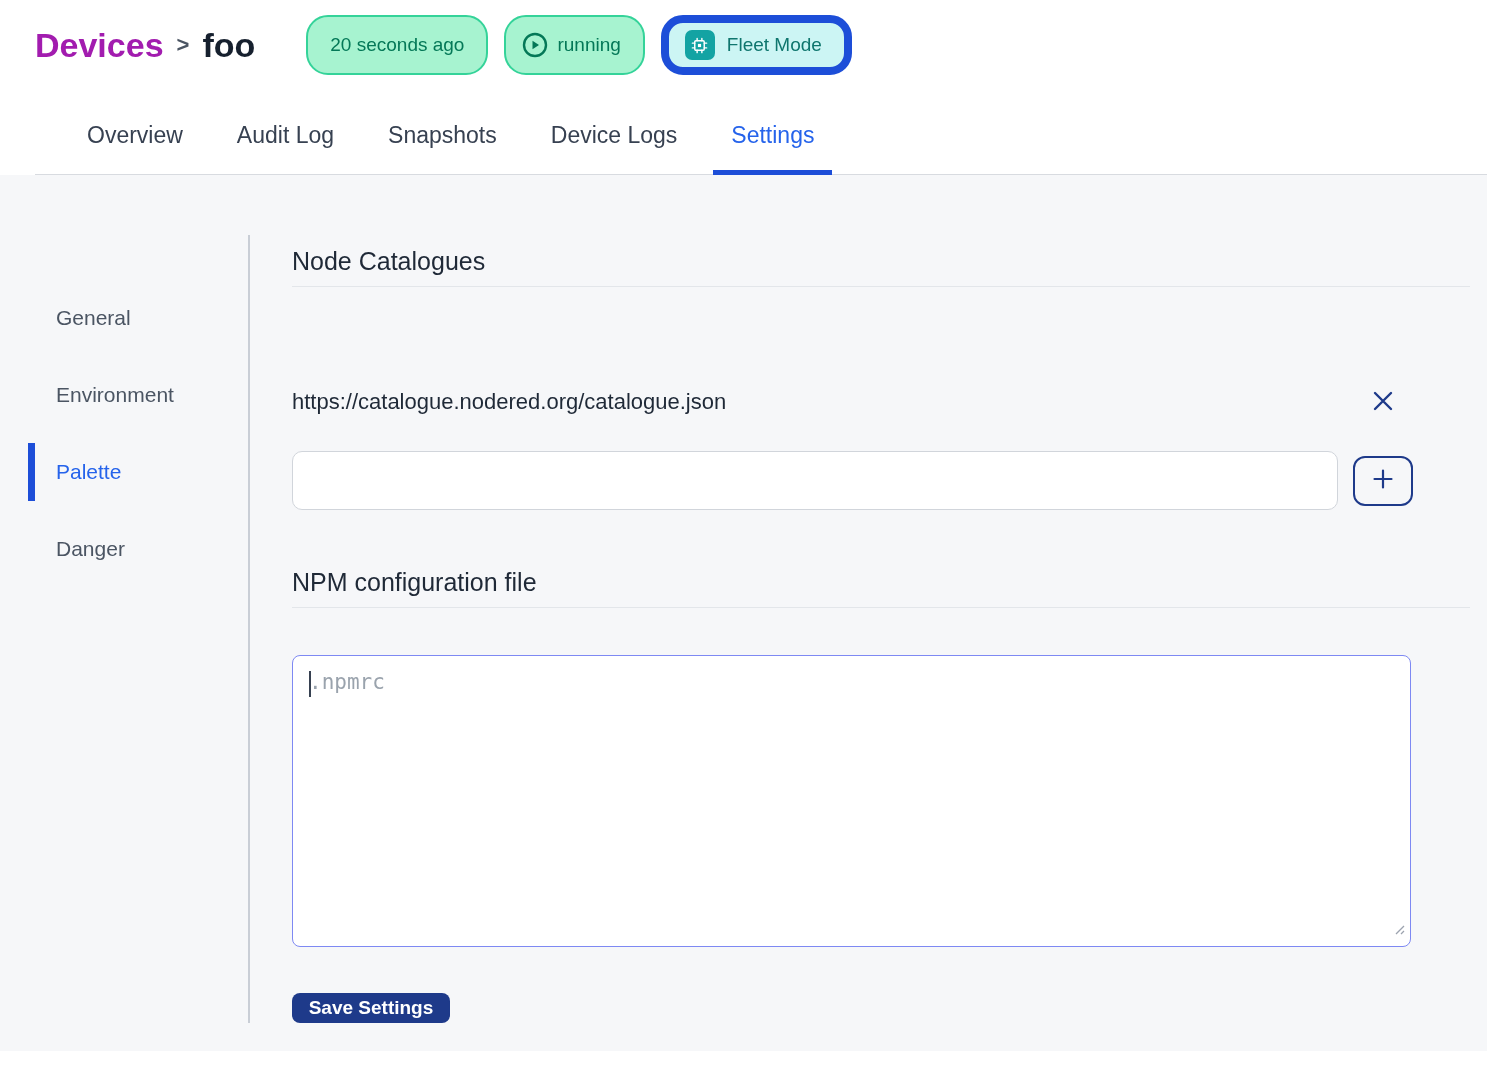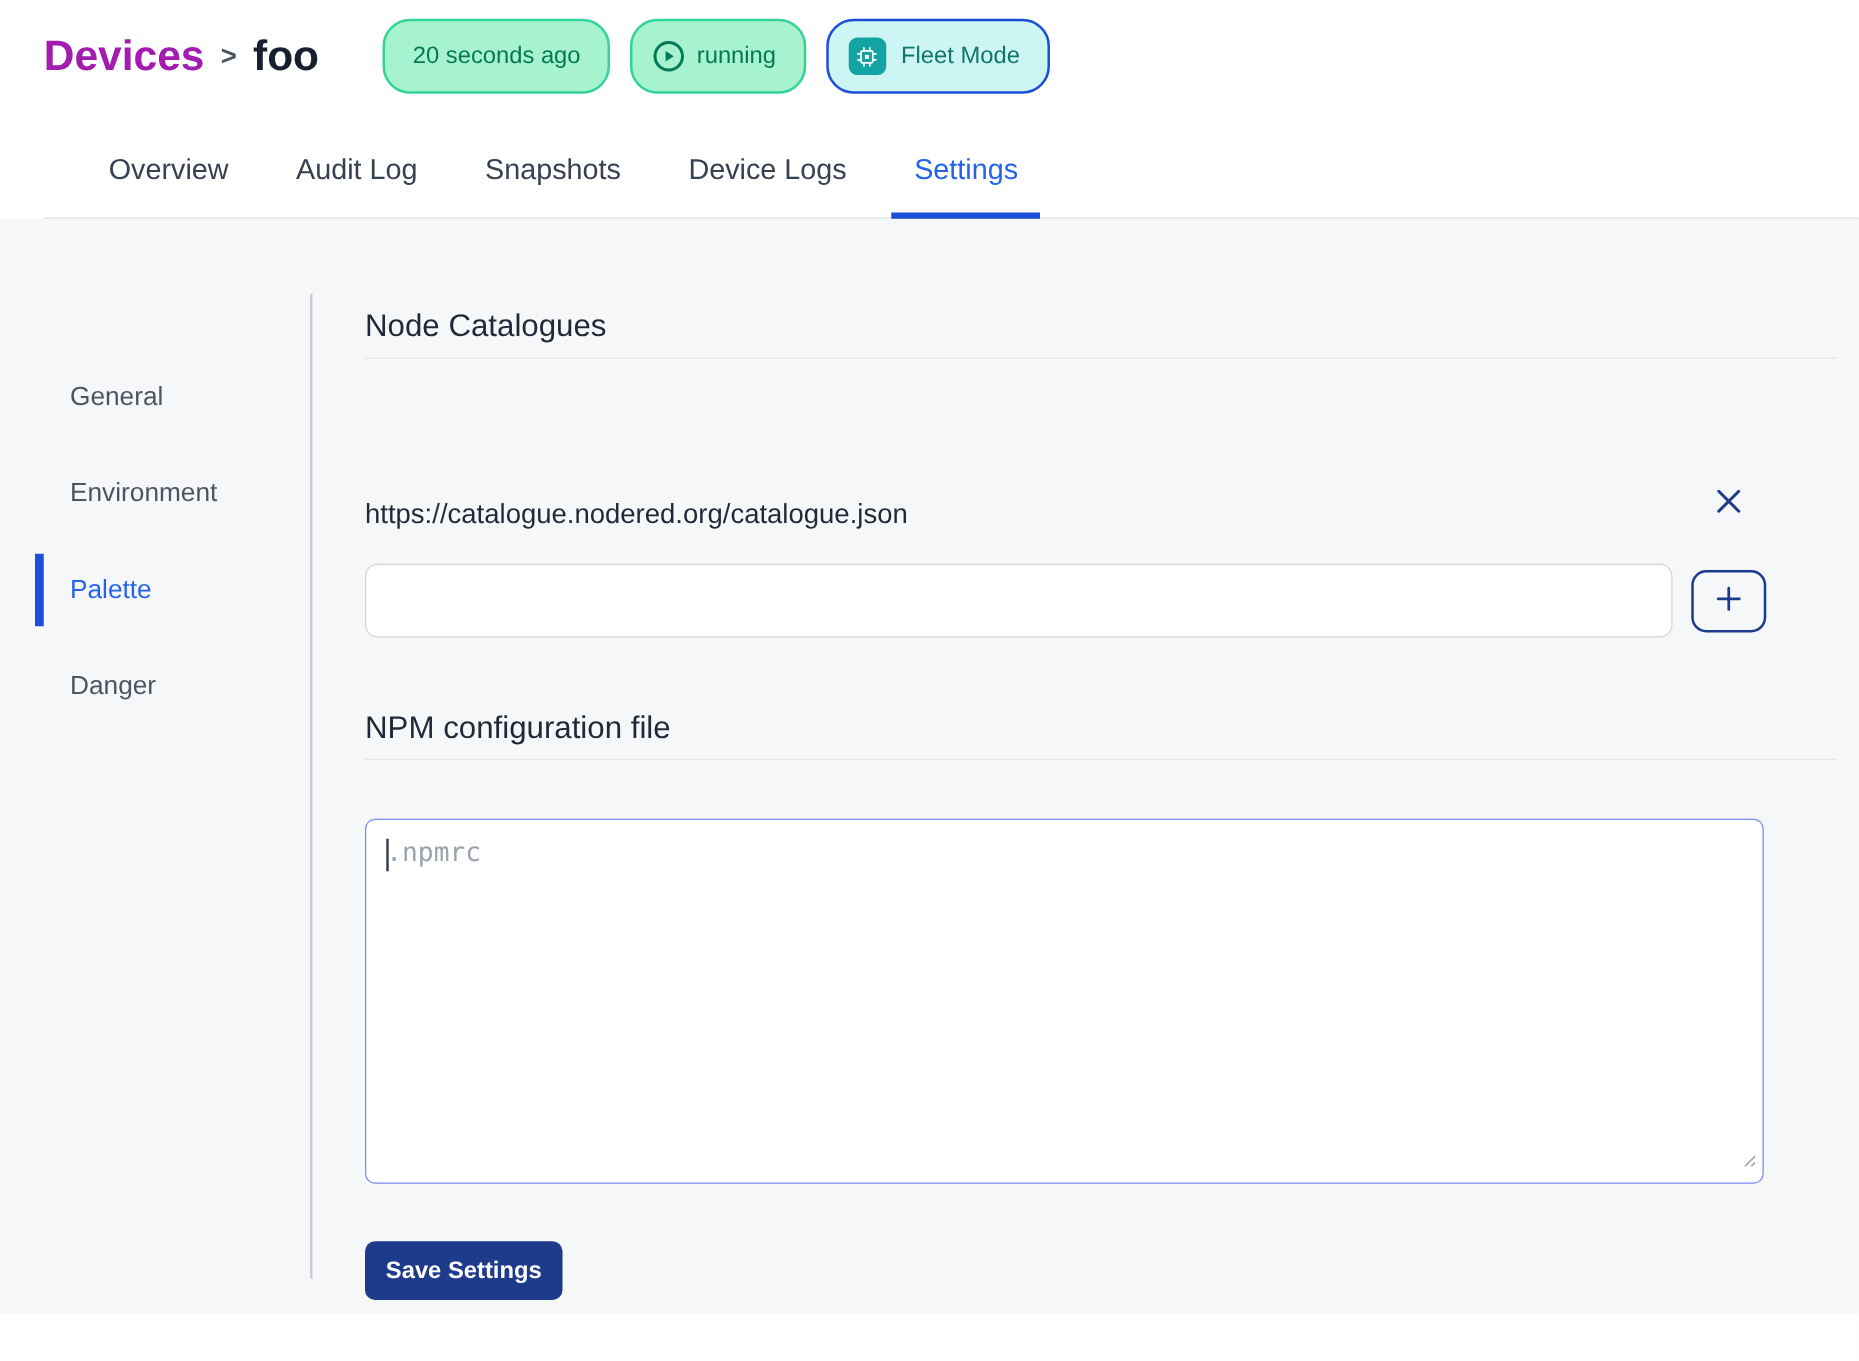--- a/index.html
+++ b/index.html
@@ -15,39 +15,39 @@
   .row1 { display:flex; align-items:center; height:46px; }
   .crumb-parent { font-size:34px; font-weight:bold; color:#a21caf; text-decoration:none; cursor:pointer; }
   .crumb-sep { font-size:22px; font-weight:bold; color:#4b5563; margin:0 13px; }
   .crumb-current { font-size:34px; font-weight:bold; color:#16202e; }
   .badges { display:flex; align-items:center; gap:16px; margin-left:51px; }
   .badge {
     display:flex; align-items:center; height:60px; border-radius:22px;
     font-size:19px; padding:0 22px; white-space:nowrap;
   }
   .badge-green { background:#a7f3d0; border:2px solid #34d399; color:#047857; }
-  .badge-teal  { background:#ccf5f4; border:2px solid #1d4ed8; color:#0f766e; padding-left:16px; }
+  .badge-teal  { background:#ccf5f4; border:8px solid #1d4ed8; color:#0f766e; padding-left:16px; }
   .badge .bicon { display:inline-flex; margin-right:9px; }
   .chip-box { width:30px; height:30px; background:#13a3a3; border-radius:7px; display:inline-flex; align-items:center; justify-content:center; margin-right:12px; }
   .app-line { margin-top:16px; font-size:22px; color:#6b7280; height:26px; }
   .app-link { color:#2563eb; text-decoration:none; cursor:pointer; margin-left:6px; }
   
   .tabs { display:flex; gap:18px; margin-top:52px; padding-left:34px; border-bottom:1px solid #d8dbe0; list-style:none; }
   .tab { font-size:23px; line-height:30px; color:#374151; padding:0 18px 20px; cursor:pointer; border-bottom:5px solid transparent; margin-bottom:-1px; }
   .tab.active { color:#2563eb; border-bottom-color:#1d4ed8; }
   
   .content { display:flex; background:#f6f7f9; height:876px; }
   .sidebar { width:250px; flex:0 0 250px; padding-top:83px; position:relative; }
   .sidebar::after { content:""; position:absolute; right:0; top:60px; bottom:28px; width:2px; background:#c9ced6; }
   .side-item { list-style:none; font-size:21px; color:#4b5563; padding-left:56px; margin-bottom:53px; cursor:pointer; position:relative;margin-top:48px; }
   .side-item.active { color:#2563eb; }
   .side-item.active::before { content:""; position:absolute; left:28px; top:-17px; bottom:-17px; width:7px; background:#1d4ed8; }
   .main { flex:1; padding:72px 17px 0 42px; }
   .section-heading { font-size:25px; font-weight:normal; color:#1f2937; padding-bottom:10px; border-bottom:1px solid #e3e6ea; }
-  .entry-row { display:flex; align-items:flex-end; justify-content:space-between; margin-top:93px; margin-right:57px; height:44px; }
+  .entry-row { display:flex; align-items:center; justify-content:space-between; margin-top:93px; margin-right:57px; height:44px; }
   .entry-url { font-size:22px; color:#1f2937; }
   .icon-btn { background:none; border:none; width:60px; height:44px; display:flex; align-items:center; justify-content:center; cursor:pointer; }
   .input-row { display:flex; align-items:center; gap:15px; margin-top:27px; margin-right:57px; }
   .url-input {
     flex:1; height:59px; background:#fff; border:1px solid #d1d5db; border-radius:10px;
     font-size:21px; padding:0 18px; color:#1f2937; outline:none;
   }
   .add-btn {
     width:60px; height:50px; background:transparent; border:2px solid #1e3a8a; border-radius:12px;
     color:#1e3a8a; display:flex; align-items:center; justify-content:center; cursor:pointer;
@@ -56,21 +56,21 @@
   .ta-wrap { position:relative; margin-top:47px; width:calc(100% - 59px); }
   .npm-textarea {
     width:100%; height:292px; background:#fff; border:1.5px solid #7e89f3; border-radius:8px;
     padding:14px 16px; font-family:"DejaVu Sans Mono", monospace; font-size:21px; color:#1f2937;
     resize:none; outline:none; display:block;
   }
   .npm-textarea::placeholder { color:#9aa3ad; font-family:"DejaVu Sans Mono", monospace; }
   .caret { position:absolute; left:17px; top:16px; width:2px; height:26px; background:#374151; }
   .resize-grip { position:absolute; right:5px; bottom:7px; pointer-events:none; }
   .save-btn {
-    margin-top:46px; width:158px; height:47px; background:#1e3a8a; color:#fff; border:none;
+    margin-top:46px; width:158px; height:30px; background:#1e3a8a; color:#fff; border:none;
     border-radius:8px; font-size:19px; font-weight:bold; font-family:"Liberation Sans", sans-serif; cursor:pointer;
   }
 </style>
 </head>
 <body>
 
 <div class="header">
   <div class="row1">
     <a class="crumb-parent">Devices</a>
     <span class="crumb-sep">&gt;</span>

